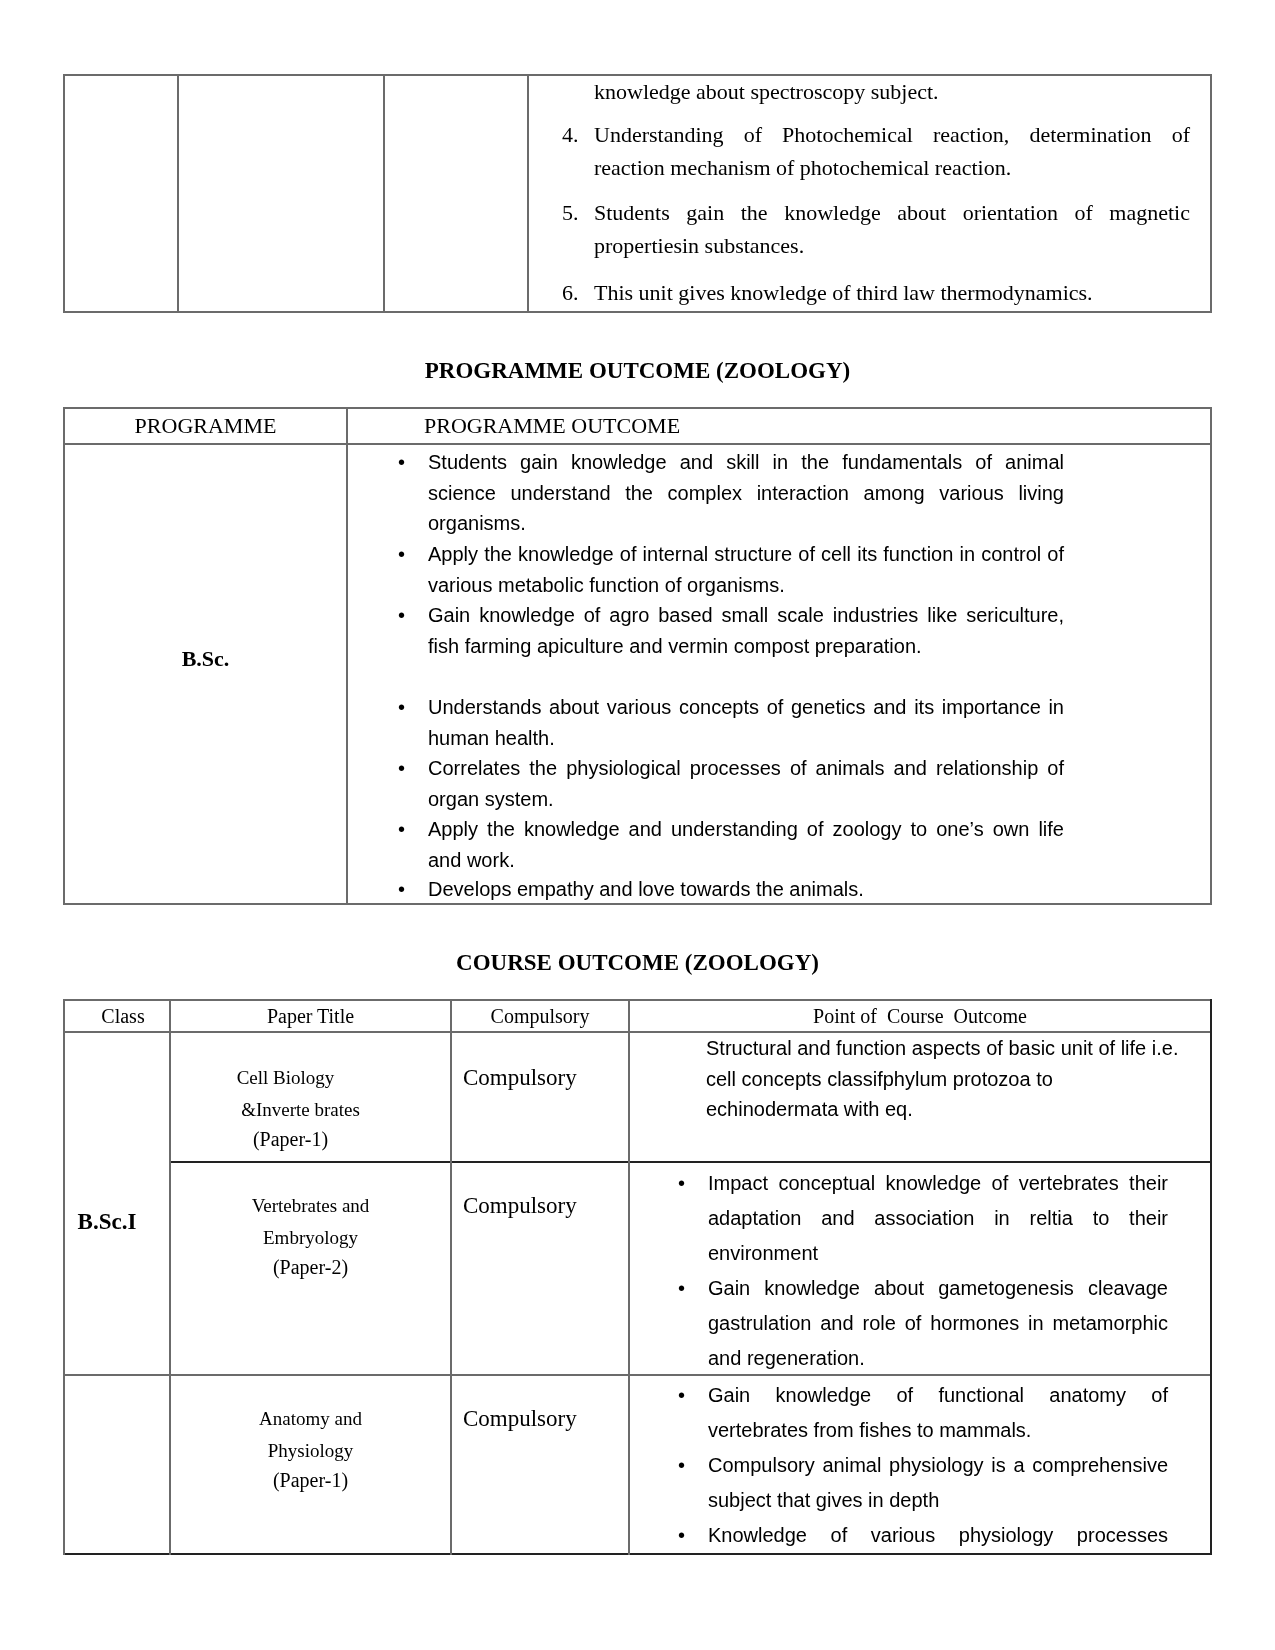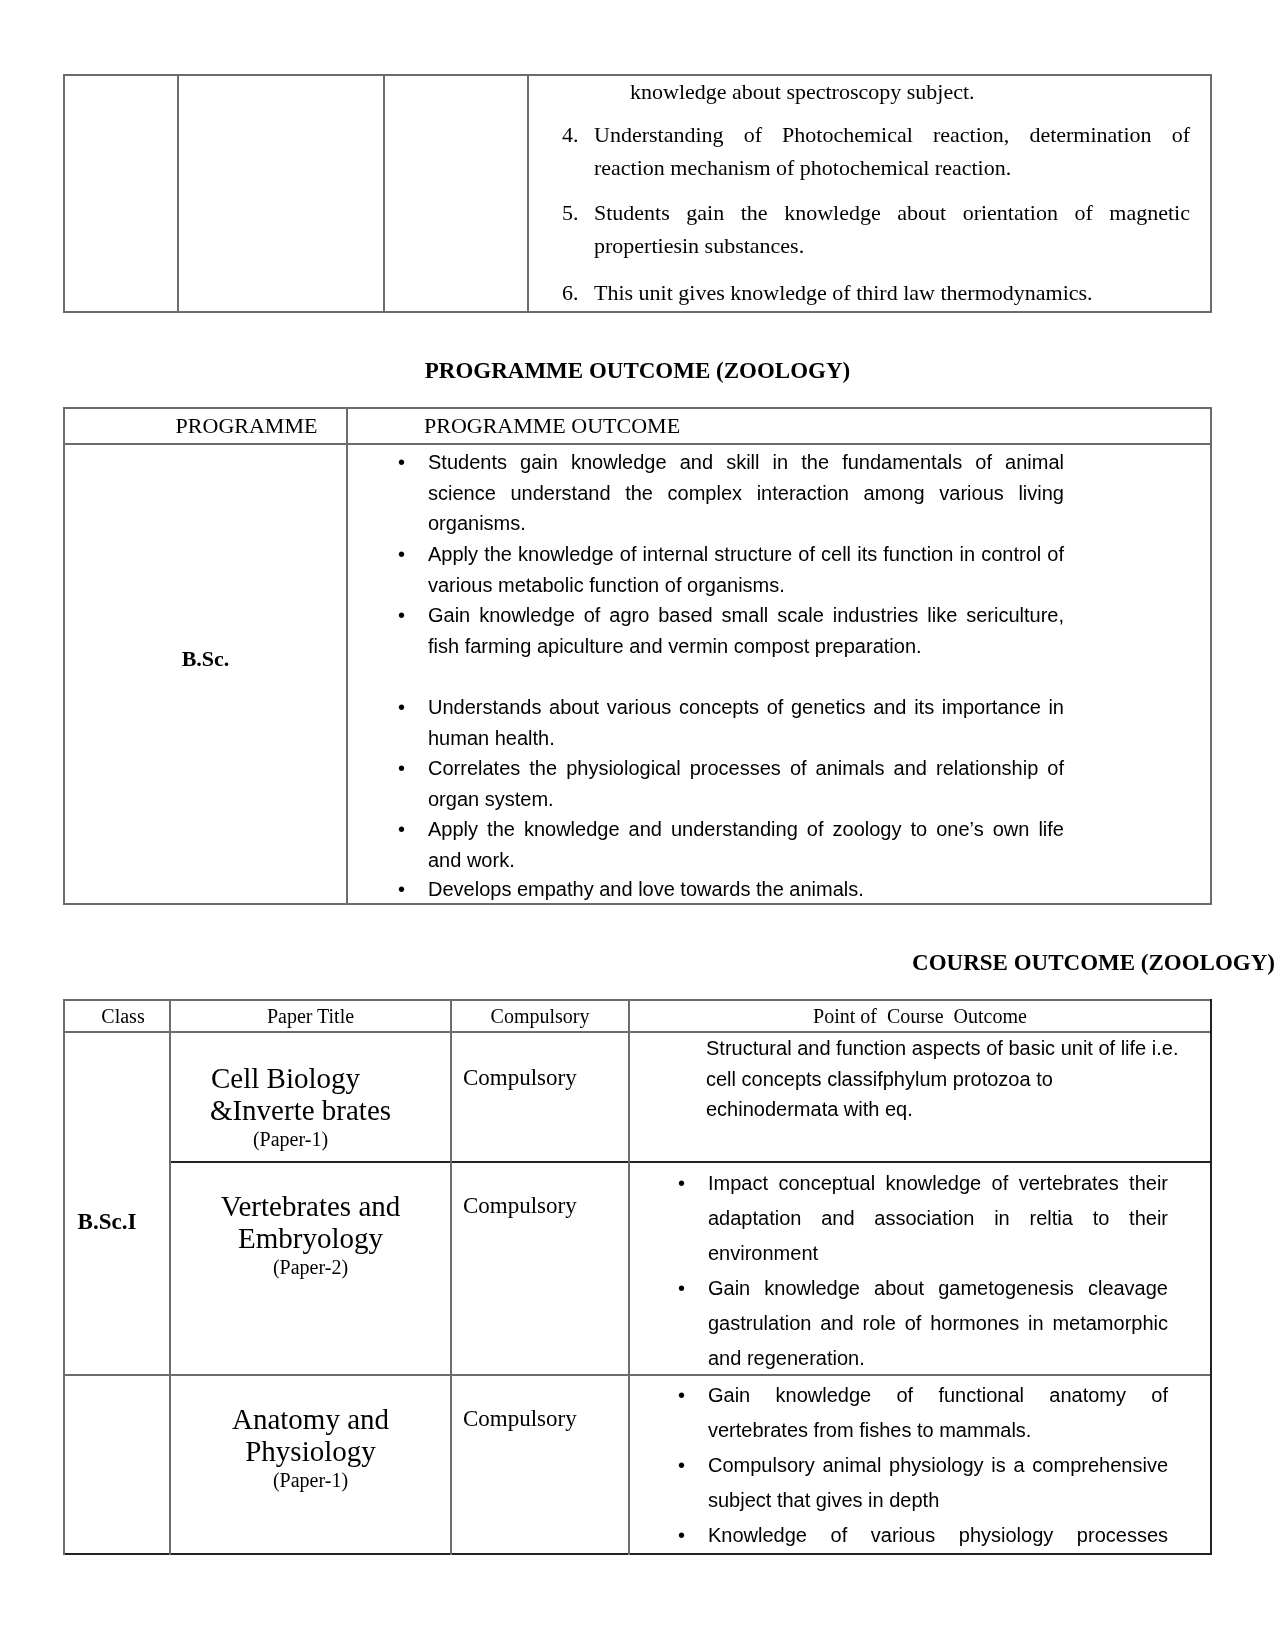--- a/index.html
+++ b/index.html
@@ -9,35 +9,35 @@
   .serif { font-family: "Liberation Serif", "DejaVu Serif", serif; }
   .sans { font-family: "Liberation Sans", "DejaVu Sans", sans-serif; }
   .heading { font-family: "Liberation Serif", serif; font-weight: bold; font-size: 23px; text-align: center; width: 1275px; left: 0; }
   .num-item { position: absolute; font-family: "Liberation Serif", serif; font-size: 22px; line-height: 33px; }
   .num-item .n { position: absolute; left: 0; }
   .num-item .t { position: absolute; left: 32px; right: 0; text-align: justify; text-align-last: left; }
   .bul { position: absolute; font-family: "Liberation Sans", sans-serif; font-size: 20px; line-height: 30.6px; }
   .bul .dot { position: absolute; left: 0; top: 0; }
   .bul .t { position: absolute; left: 30px; right: 0; text-align: justify; text-align-last: left; }
   .cell-serif { font-family: "Liberation Serif", serif; font-size: 20px; line-height: 26px; text-align: center; position: absolute; }
-  .cell-serif .big { font-size: 29px; line-height: 32px; display: block; font-family: Liberation Serif, serif; }
+  .cell-serif .big { font-size: 19px; line-height: 32px; display: block; font-family: Liberation Serif, serif; }
 </style>
 </head>
 <body>
 
 <div>
   <div class="line" style="left:63px;top:74px;width:1149px;height:2px;"></div>
   <div class="line" style="left:63px;top:311px;width:1149px;height:2px;"></div>
   <div class="line" style="left:63px;top:74px;width:2px;height:239px;"></div>
   <div class="line" style="left:177px;top:74px;width:2px;height:239px;"></div>
   <div class="line" style="left:383px;top:74px;width:2px;height:239px;"></div>
   <div class="line" style="left:527px;top:74px;width:2px;height:239px;"></div>
   <div class="line" style="left:1210px;top:74px;width:2px;height:239px;"></div>
 
-  <div class="abs serif" style="left:594px;top:75px;font-size:22px;line-height:33px;margin-left:36px;">knowledge  about spectroscopy subject.</div>
+  <div class="abs serif" style="left:594px;top:75px;font-size:22px;line-height:33px;">knowledge  about spectroscopy subject.</div>
 
   <div class="num-item" style="left:562px;top:118px;width:628px;height:66px;">
     <span class="n">4.</span>
     <span class="t">Understanding of Photochemical reaction, determination of reaction mechanism of photochemical reaction.</span>
   </div>
   <div class="num-item" style="left:562px;top:196px;width:628px;height:66px;">
     <span class="n">5.</span>
     <span class="t">Students gain the knowledge about orientation of magnetic propertiesin substances.</span>
   </div>
   <div class="num-item" style="left:562px;top:276px;width:628px;height:33px;">
@@ -49,21 +49,21 @@
 <div class="abs heading" style="top:358px;">PROGRAMME OUTCOME (ZOOLOGY)</div>
 
 <div>
   <div class="line" style="left:63px;top:407px;width:1149px;height:2px;"></div>
   <div class="line" style="left:63px;top:443px;width:1149px;height:2px;"></div>
   <div class="line" style="left:63px;top:903px;width:1149px;height:2px;"></div>
   <div class="line" style="left:63px;top:407px;width:2px;height:498px;"></div>
   <div class="line" style="left:346px;top:407px;width:2px;height:498px;"></div>
   <div class="line" style="left:1210px;top:407px;width:2px;height:498px;"></div>
 
-  <div class="abs serif" style="left:65px;width:281px;top:410px;font-size:22px;line-height:32px;text-align:center;padding-left:41px;">PROGRAMME</div>
+  <div class="abs serif" style="left:65px;width:281px;top:410px;font-size:22px;line-height:32px;text-align:center;">PROGRAMME</div>
   <div class="abs serif" style="left:424px;top:410px;font-size:22px;line-height:32px;">PROGRAMME OUTCOME</div>
 
   <div class="abs serif" style="left:65px;width:281px;top:644px;font-size:22px;font-weight:bold;line-height:30px;text-align:center;">B.Sc.</div>
 
   <div class="bul" style="left:398px;top:447px;width:666px;height:92px;">
     <span class="dot">•</span>
     <span class="t">Students gain knowledge and skill in the fundamentals of animal science understand the complex interaction among various living organisms.</span>
   </div>
   <div class="bul" style="left:398px;top:539px;width:666px;height:61px;">
     <span class="dot">•</span>
@@ -84,21 +84,21 @@
   <div class="bul" style="left:398px;top:814px;width:666px;height:61px;">
     <span class="dot">•</span>
     <span class="t">Apply the knowledge and understanding of zoology to one’s own life and work.</span>
   </div>
   <div class="bul" style="left:398px;top:874px;width:666px;height:30px;">
     <span class="dot">•</span>
     <span class="t">Develops empathy and love towards the animals.</span>
   </div>
 </div>
 
-<div class="abs heading" style="top:950px;text-align:right;">COURSE OUTCOME (ZOOLOGY)</div>
+<div class="abs heading" style="top:950px;">COURSE OUTCOME (ZOOLOGY)</div>
 
 <div>
 
   <div class="line" style="left:63px;top:999px;width:1149px;height:2px;"></div>
   <div class="line" style="left:63px;top:1031px;width:1149px;height:2px;"></div>
   <div class="line" style="left:170px;top:1161px;width:1042px;height:2px;background:#222;"></div>
   <div class="line" style="left:63px;top:1374px;width:1149px;height:2px;"></div>
   <div class="line" style="left:63px;top:1553px;width:1149px;height:2px;background:#222;"></div>
 
   <div class="line" style="left:63px;top:999px;width:2px;height:556px;"></div>

